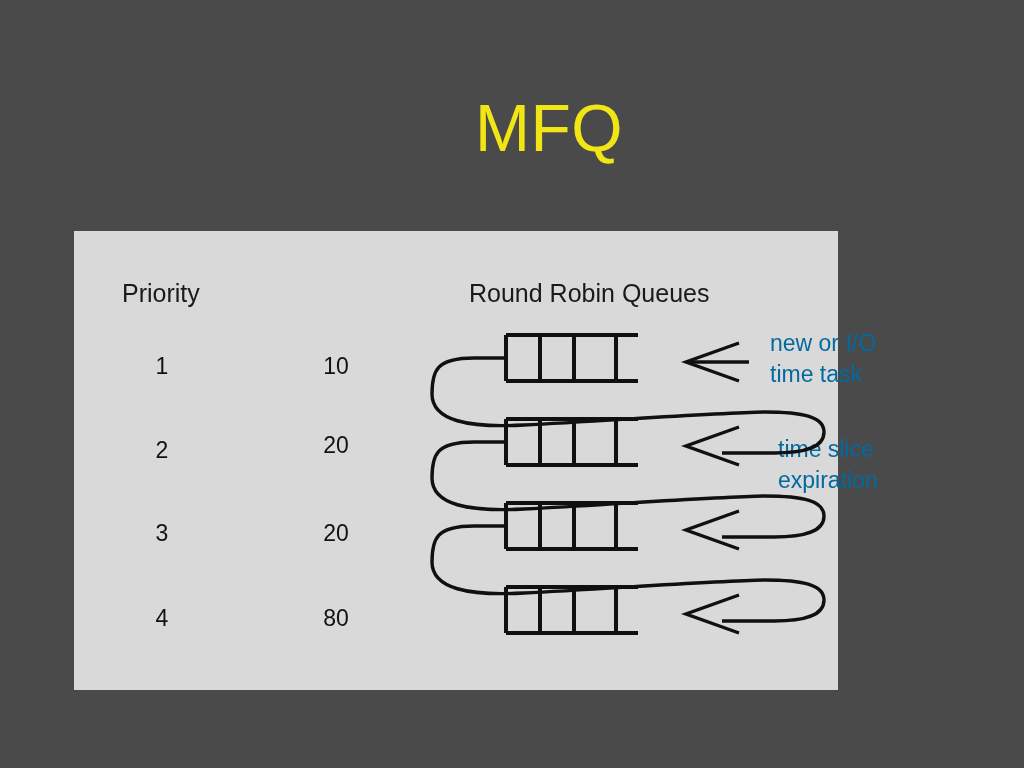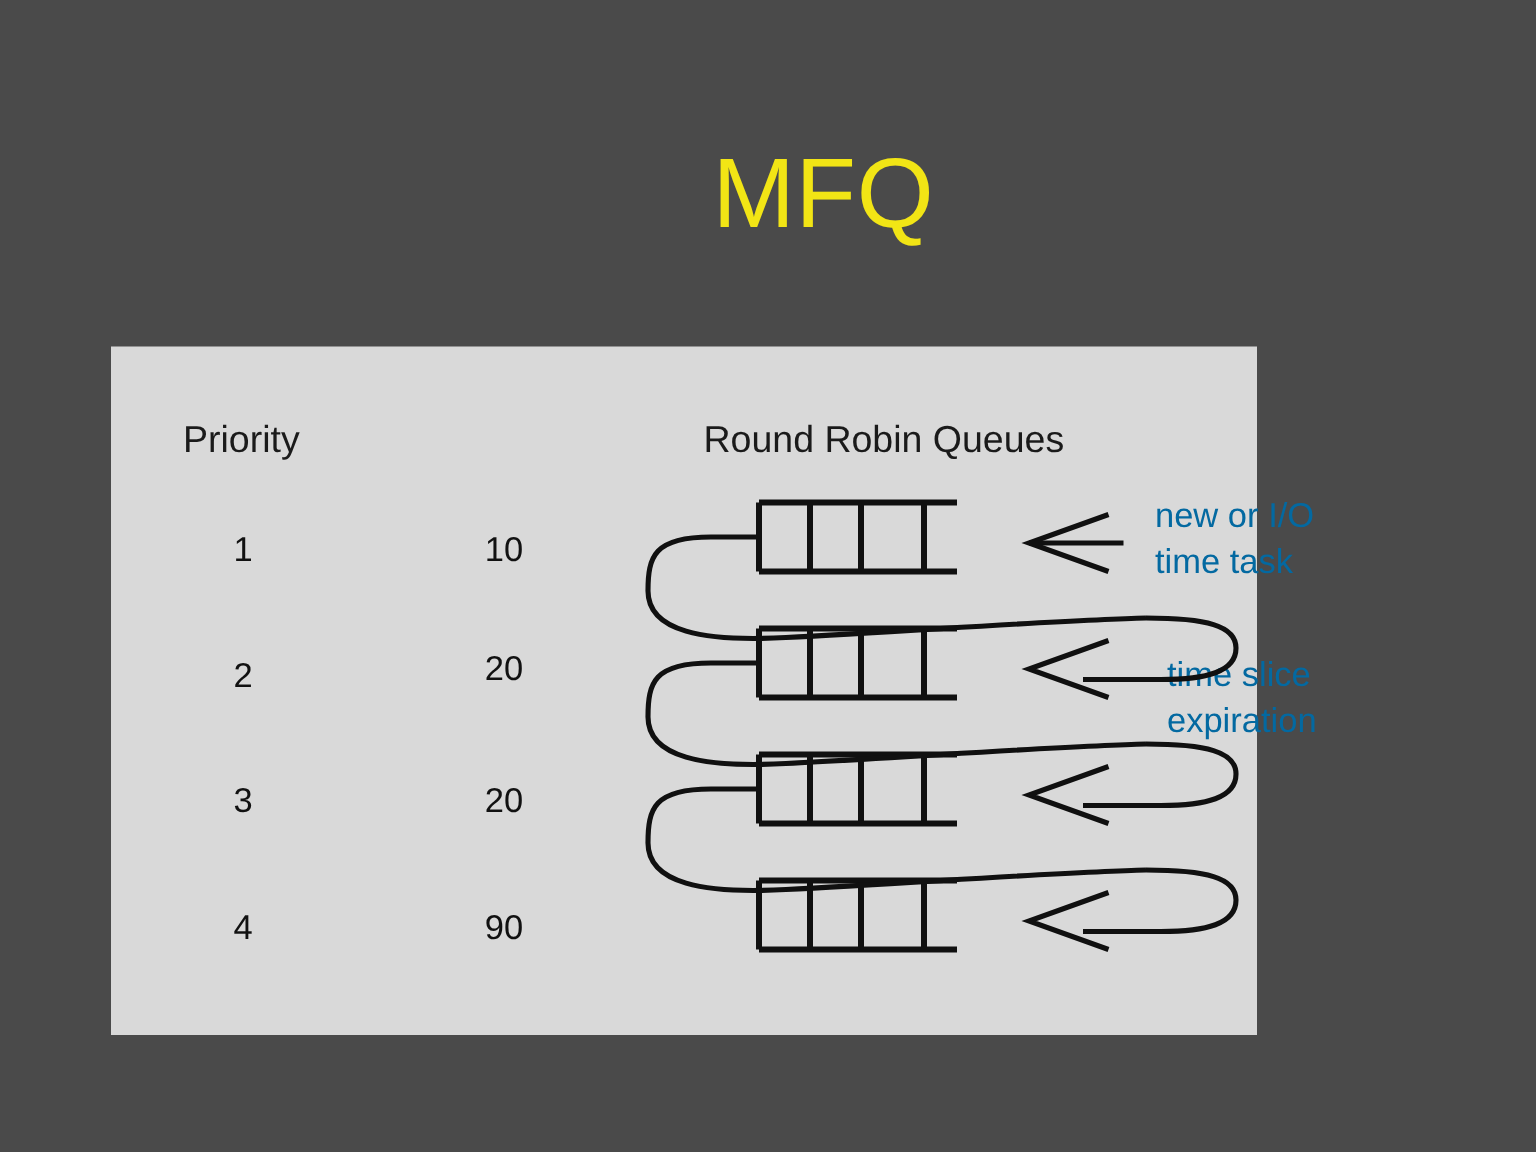--- a/index.html
+++ b/index.html
@@ -105,21 +105,21 @@
     <div class="col-head" id="head-queues">Round Robin Queues</div>
 
     <div class="cell-text col-priority" style="top:122px">1</div>
     <div class="cell-text col-priority" style="top:206px">2</div>
     <div class="cell-text col-priority" style="top:289px">3</div>
     <div class="cell-text col-priority" style="top:374px">4</div>
 
     <div class="cell-text col-slice" style="top:122px">10</div>
     <div class="cell-text col-slice" style="top:201px">20</div>
     <div class="cell-text col-slice" style="top:289px">20</div>
-    <div class="cell-text col-slice" style="top:374px">90</div>
+    <div class="cell-text col-slice" style="top:374px">80</div>
 
     <div class="annot" id="annot-new">
       <div>new or I/O</div>
       <div>time task</div>
     </div>
 
     <div class="annot" id="annot-exp">
       <div>time slice</div>
       <div>expiration</div>
     </div>

